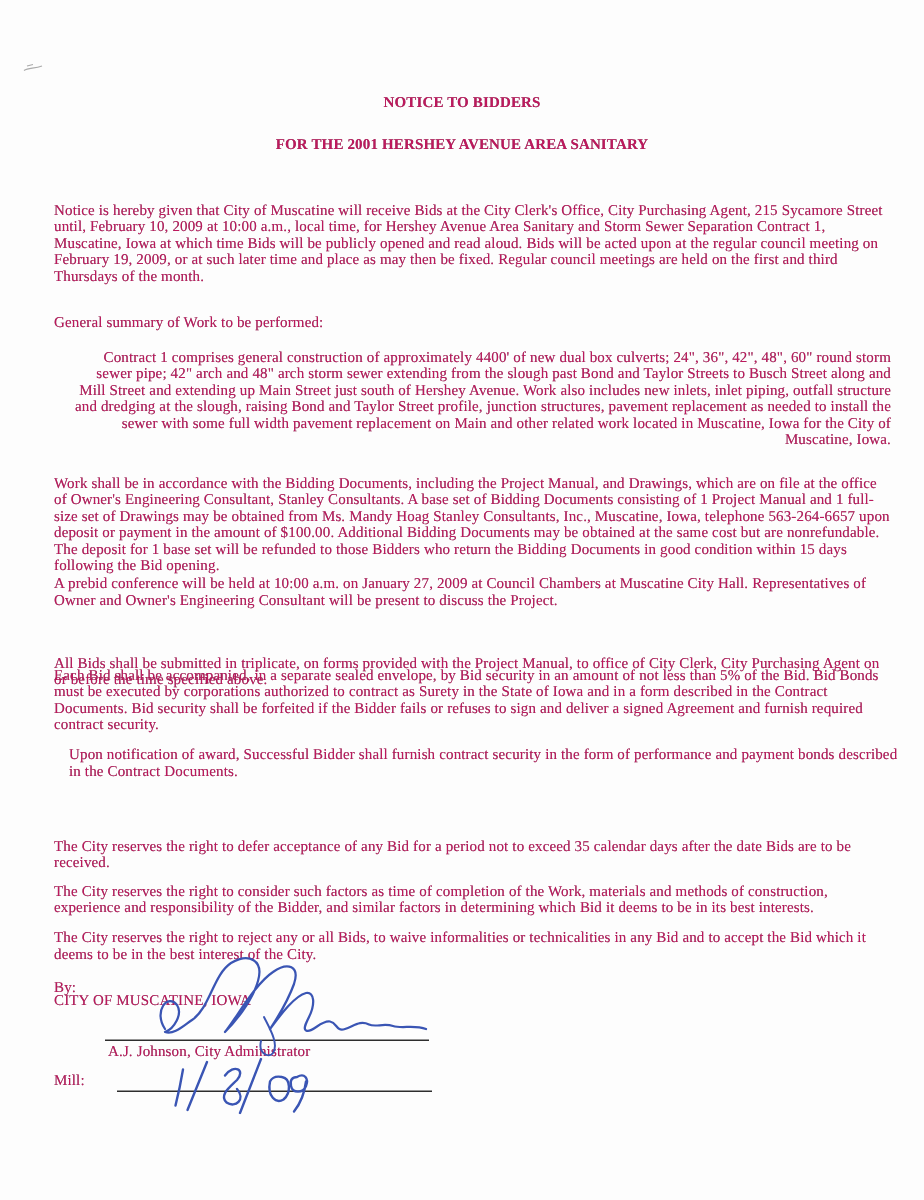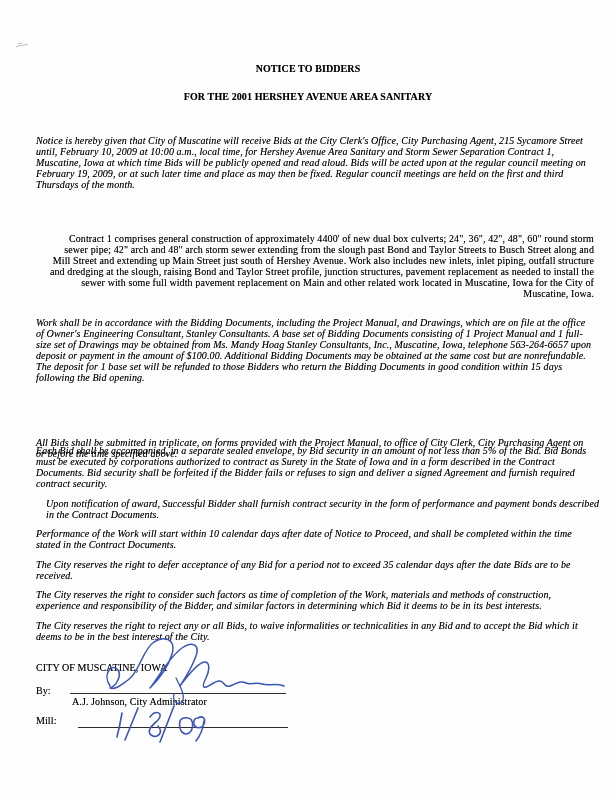--- a/index.html
+++ b/index.html
@@ -1,69 +1,70 @@
 <!DOCTYPE html>
 <html><head>
 <meta charset="utf-8">
 <style>
   html,body { margin:0; padding:0; background:#e8e8e8; }
   .page {
     position:relative;
     width:616px; height:800px;
     background:#fdfdfd;
     font-family:"Liberation Serif","DejaVu Serif",serif;
-    color:#000000;
+    color:#be185d;
     overflow:hidden;
   }
   .t { position:absolute; font-size:10px; line-height:11px; letter-spacing:0.1px; text-shadow:0 0 0.3px rgba(40,40,40,0.55); }
   .center { left:0; width:616px; text-align:center; font-weight:bold; }
-  .body-text { left:36px; width:558px; text-align:left;font-style:italic; }
+  .body-text { left:36px; width:558px; text-align:left; }
   .indent { left:48px; width:546px;text-align:right; }
   .sig-line { position:absolute; height:0; border-bottom:1px solid #2e2e2e; }
   .ink path, .ink ellipse { stroke:#3a55b4; fill:none; stroke-linecap:round; stroke-linejoin:round; }
   .artifact path { stroke:#ababab; fill:none; stroke-width:0.8; }
   svg { position:absolute; }
 </style>
 </head>
 <body>
 
 <div class="page">
 
   <svg class="artifact" style="left:14px; top:40px;" width="20" height="10" viewBox="0 0 20 10">
     <path d="M2,7 C5,5 9,6 14,4 M4,4 L8,3"></path>
   </svg>
 
   <div class="t center" style="top:63px;">NOTICE TO BIDDERS</div>
   <div class="t center" style="top:91px;">FOR THE 2001 HERSHEY AVENUE AREA SANITARY</div>
 
   <div class="t body-text" style="top:135px;">Notice is hereby given that City of Muscatine will receive Bids at the City Clerk's Office, City Purchasing Agent, 215 Sycamore Street until, February 10, 2009 at 10:00 a.m., local time, for Hershey Avenue Area Sanitary and Storm Sewer Separation Contract 1, Muscatine, Iowa at which time Bids will be publicly opened and read aloud.  Bids will be acted upon at the regular council meeting on February 19, 2009, or at such later time and place as may then be fixed.  Regular council meetings are held on the first and third Thursdays of the month.</div>
 
+  <div class="t body-text" style="top:210px;">General summary of Work to be performed:</div>
 
   <div class="t indent" style="top:233px;">Contract 1 comprises general construction of approximately 4400' of new dual box culverts; 24", 36", 42", 48", 60" round storm sewer pipe; 42" arch and 48" arch storm sewer extending from the slough past Bond and Taylor Streets to Busch Street along and Mill Street and extending up Main Street just south of Hershey Avenue.  Work also includes new inlets, inlet piping, outfall structure and dredging at the slough, raising Bond and Taylor Street profile, junction structures, pavement replacement as needed to install the sewer with some full width pavement replacement on Main and other related work located in Muscatine, Iowa for the City of Muscatine, Iowa.</div>
 
   <div class="t body-text" style="top:317px;">Work shall be in accordance with the Bidding Documents, including the Project Manual, and Drawings, which are on file at the office of Owner's Engineering Consultant, Stanley Consultants.  A base set of Bidding Documents consisting of 1 Project Manual and 1 full-size set of Drawings may be obtained from Ms. Mandy Hoag Stanley Consultants, Inc., Muscatine, Iowa, telephone 563-264-6657 upon deposit or payment in the amount of $100.00.  Additional Bidding Documents may be obtained at the same cost but are nonrefundable.  The deposit for 1 base set will be refunded to those Bidders who return the Bidding Documents in good condition within 15 days following the Bid opening.</div>
 
+  <div class="t body-text" style="top:384px;">A prebid conference will be held at 10:00 a.m. on January 27, 2009 at Council Chambers at Muscatine City Hall.  Representatives of Owner and Owner's Engineering Consultant will be present to discuss the Project.</div>
 
   <div class="t body-text" style="top:437px;">All Bids shall be submitted in triplicate, on forms provided with the Project Manual, to office of City Clerk, City Purchasing Agent on or before the time specified above.</div>
 
   <div class="t body-text" style="top:445px;">Each Bid shall be accompanied, in a separate sealed envelope, by Bid security in an amount of not less than 5% of the Bid.  Bid Bonds must be executed by corporations authorized to contract as Surety in the State of Iowa and in a form described in the Contract Documents.  Bid security shall be forfeited if the Bidder fails or refuses to sign and deliver a signed Agreement and furnish required contract security.</div>
 
   <div class="t body-text" style="top:498px;margin-left:10px;">Upon notification of award, Successful Bidder shall furnish contract security in the form of performance and payment bonds described in the Contract Documents.</div>
 
-  <div class="t body-text" style="top:528px;">Performance of the Work will start within 10 calendar days after date of Notice to Proceed, and shall be completed within the time stated in the Contract Documents.</div>
 
   <div class="t body-text" style="top:559px;">The City reserves the right to defer acceptance of any Bid for a period not to exceed 35 calendar days after the date Bids are to be received.</div>
 
   <div class="t body-text" style="top:589px;">The City reserves the right to consider such factors as time of completion of the Work, materials and methods of construction, experience and responsibility of the Bidder, and similar factors in determining which Bid it deems to be in its best interests.</div>
 
   <div class="t body-text" style="top:620px;">The City reserves the right to reject any or all Bids, to waive informalities or technicalities in any Bid and to accept the Bid which it deems to be in the best interest of the City.</div>
 
   <div class="t" style="left:36px; top:662px;">CITY OF MUSCATINE, IOWA</div>
 
-  <div class="t" style="left:36px; top:685px;">By:</div>
+  <div class="t" style="left:36px; top:653px;">By:</div>
   <div class="sig-line" style="left:70px; top:693px; width:216px;"></div>
   <div class="t" style="left:72px; top:696px;">A.J. Johnson,  City Administrator</div>
 
   <div class="t" style="left:36px; top:715px;">Mill:</div>
   <div class="sig-line" style="left:78px; top:727px; width:210px;"></div>
 
   <svg class="ink" style="left:92px; top:634px;" width="200" height="72" viewBox="0 0 200 72">
     <path stroke-width="1.5" d="M18,52 C10,40 20,28 26,36 C30,42 24,52 18,54 C24,56 30,50 36,46
          C48,38 50,16 62,8 C74,1 84,6 80,20 C76,34 64,48 58,54
          C66,44 78,22 90,14 C100,7 108,10 104,22 C100,33 92,46 88,52

